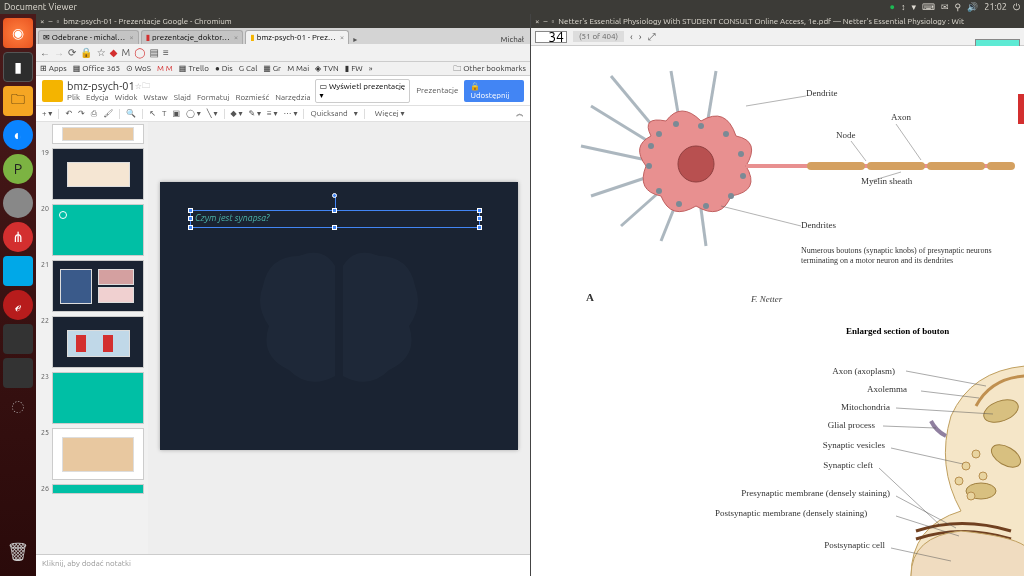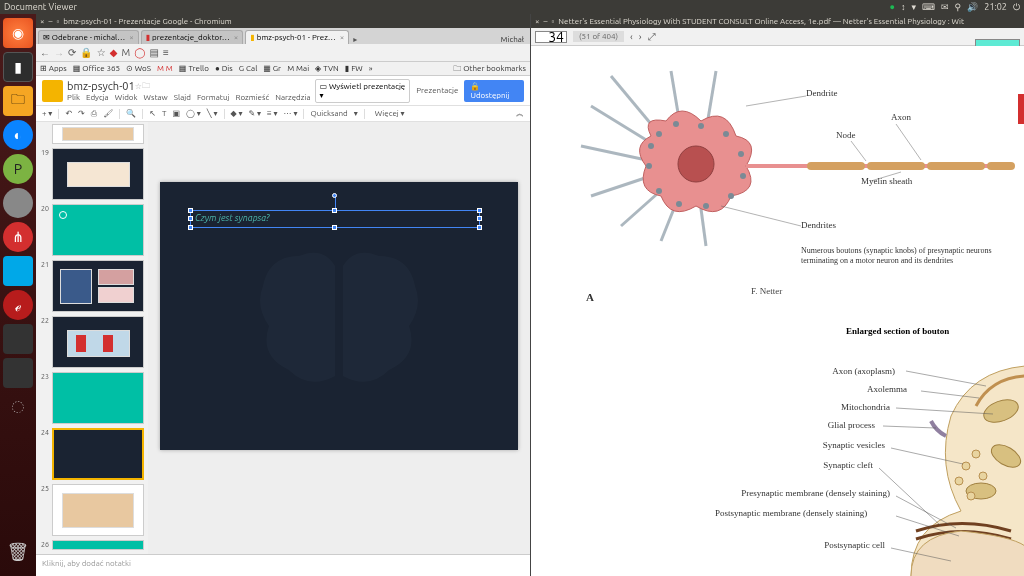--- a/index.html
+++ b/index.html
@@ -101,21 +101,21 @@
 .dv-of { color: #666; background: #ddd; padding: 1px 6px; }
 .dv-zoom { margin-left: auto; border: 1px solid #888; background: #5eead4; padding: 12px 6px; margin-top: 40px; }
 .dv-nav { color: #555; font-size: 10px; }
 
 .dv-content { flex: 1; background: #fff; overflow: hidden; position: relative; }
 .neuron-diagram { position: absolute; left: 20px; top: 0; width: 474px; height: 280px; }
 .label { position: absolute; font-size: 9px; color: #333; font-family: Georgia, serif; }
 .label-line { stroke: #666; stroke-width: 0.5; }
 .caption { position: absolute; font-size: 8px; color: #333; font-family: Georgia, serif; line-height: 1.2; }
 .letter-a { position: absolute; font-size: 11px; font-weight: bold; color: #333; font-family: Georgia, serif; }
-.signature { position: absolute; font-size: 9px; color: #444; font-family: cursive; }
+.signature { position: absolute; font-style: italic; font-size: 9px; color: #444; font-family: cursive; margin-top: 8px; }
 
 .bouton-diagram { position: absolute; left: 180px; top: 280px; width: 314px; height: 260px; }
 .bouton-title { position: absolute; font-size: 9px; font-weight: bold; font-family: Georgia, serif; }
 .small-red-marker { position: absolute; right: 0; top: 48px; width: 6px; height: 30px; background: #d32f2f; }
 </style>
 </head>
 <body>
 
 <div class="top-bar">
   <span>Document Viewer</span>
@@ -299,24 +299,20 @@
               <div class="thumb-content">
             <div class="thumb-img" style="left:15%;top:25%;width:70%;height:55%;background:#c0d8e8;"></div>
             <div style="position:absolute;left:25%;top:35%;width:12%;height:35%;background:#d32f2f;"></div>
             <div style="position:absolute;left:55%;top:35%;width:12%;height:35%;background:#d32f2f;"></div>
           </div>
             </div>
         </div>
         <div class="slide-thumb-wrap">
           <span class="slide-num">23</span>
           <div class="slide-thumb thumb-teal"></div>
-        </div>
-        <div class="slide-thumb-wrap">
-          <span class="slide-num">24</span>
-          <div class="slide-thumb thumb-dark selected"></div>
         </div>
         <div class="slide-thumb-wrap">
           <span class="slide-num">25</span>
           <div class="slide-thumb">
               <div class="thumb-content">
                 <div class="thumb-img" style="left:10%;top:15%;width:80%;height:70%;background:#e8c8a0;"></div>
               </div>
             </div>
         </div>
         <div class="slide-thumb-wrap">

